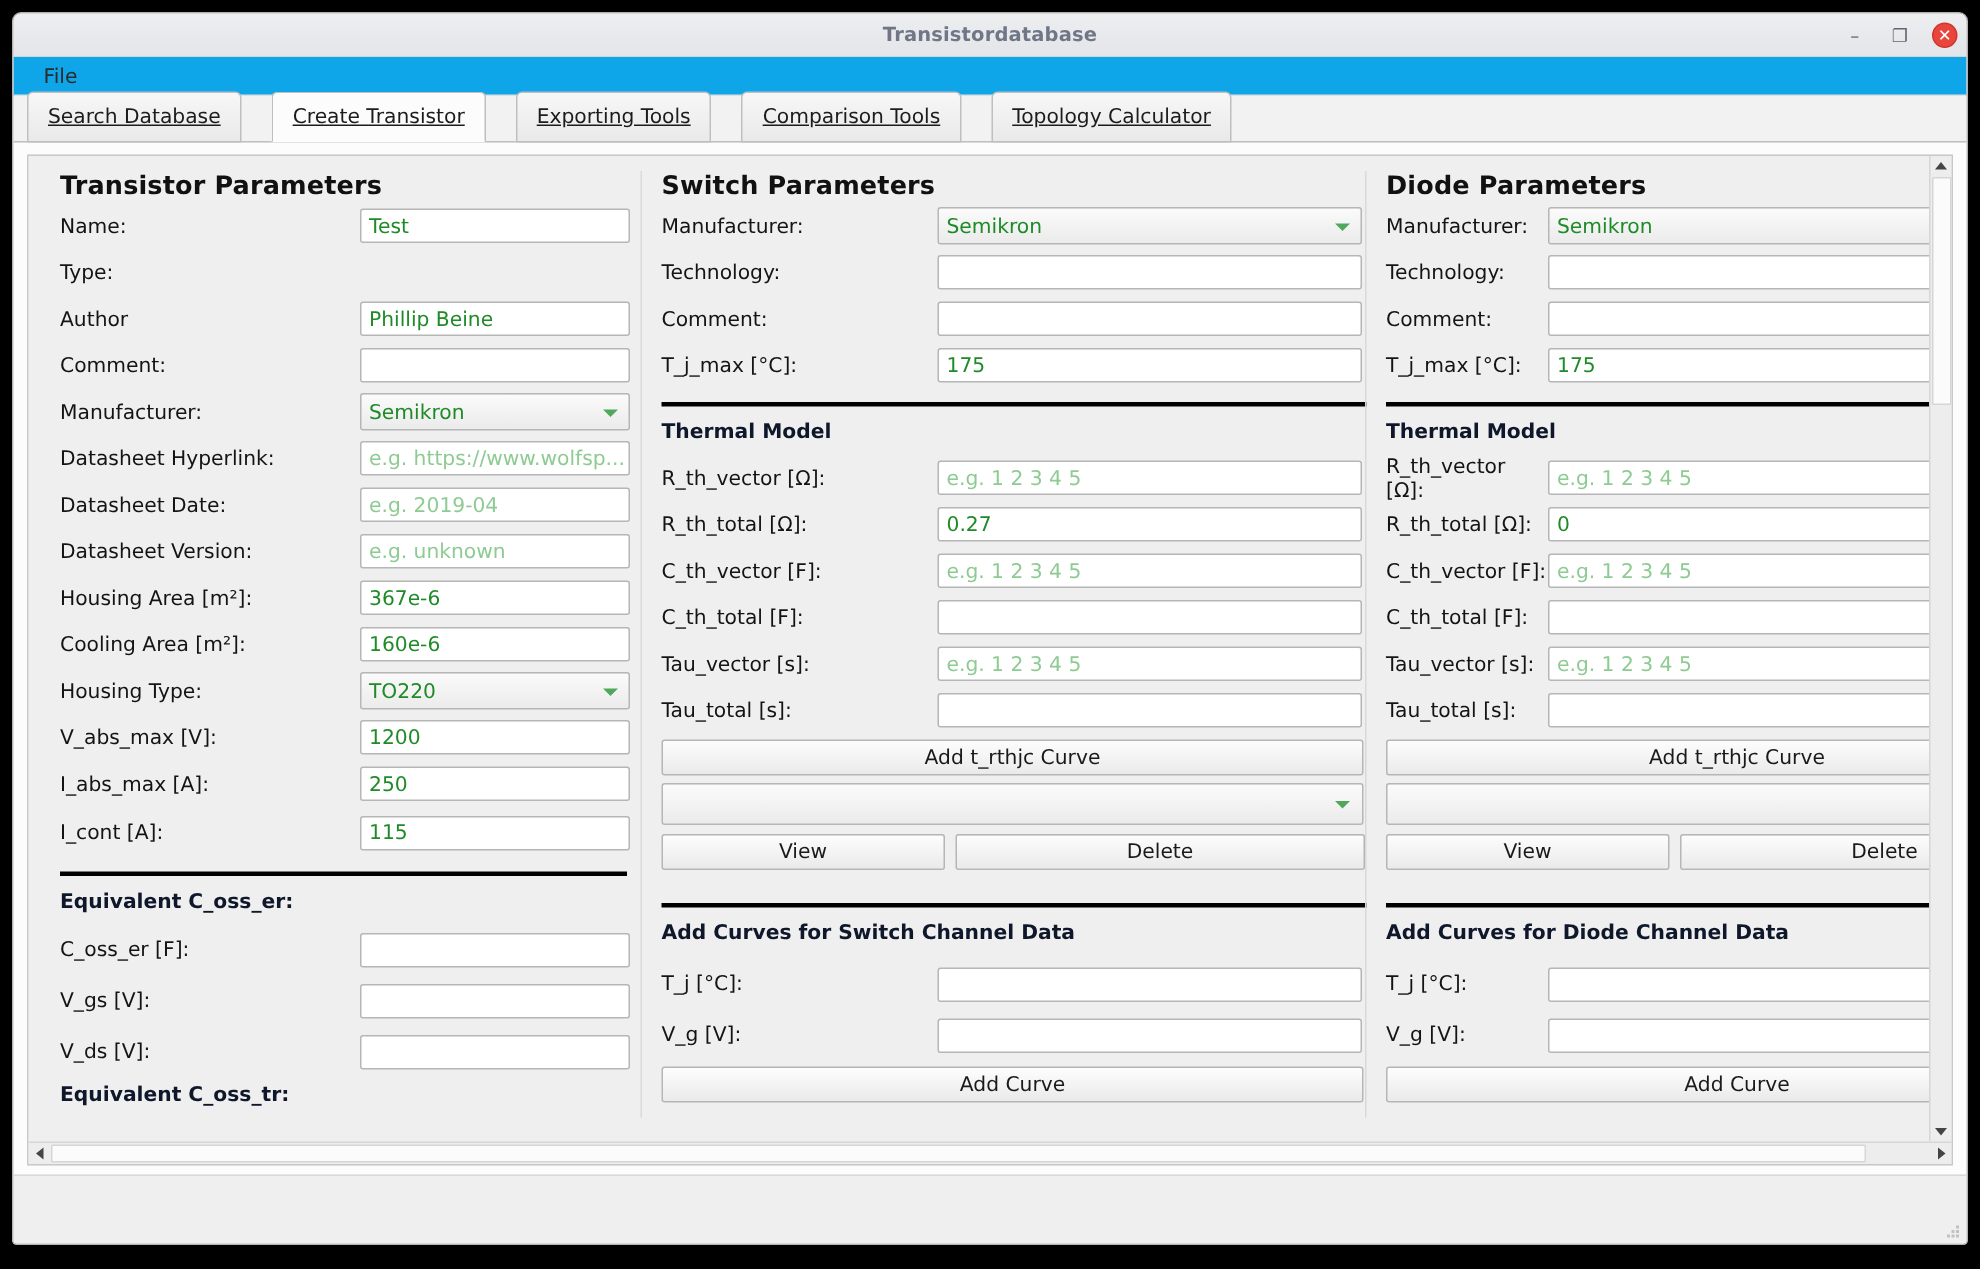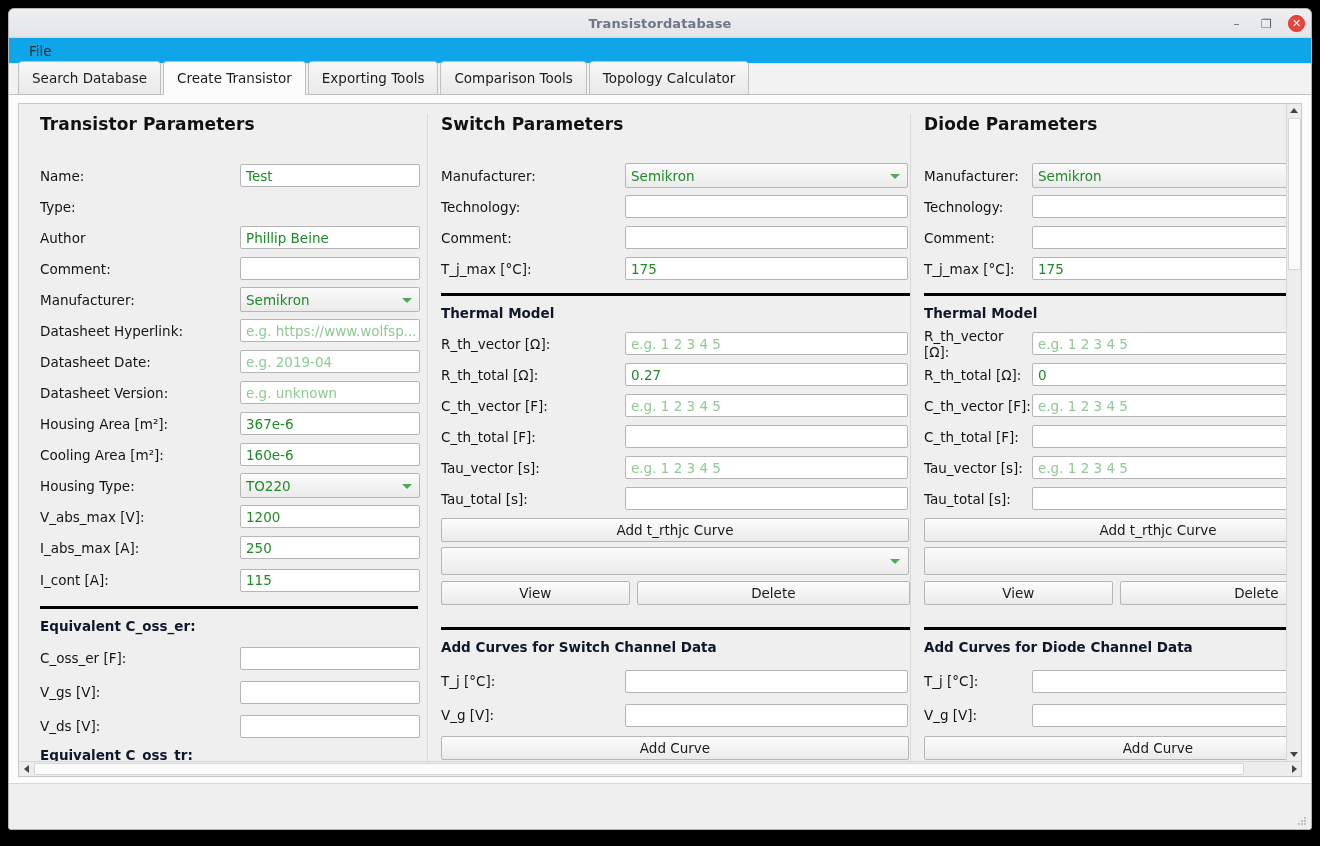--- a/index.html
+++ b/index.html
@@ -70,22 +70,22 @@
     height: 1px; background: #bfbfbf;
   }
   .tab {
     height: 28px;
     padding: 16px 13px;
     font-size: 13.5px; color: #1c1c1c;
     display: flex; align-items: center;
     background: linear-gradient(#f7f7f7, #e9e9e9);
     border: 1px solid #bfbfbf;
     border-radius: 4px 4px 0 0;
-    margin-right: 2px;
-    position: relative; z-index: 1;
+    margin-right: 20px;
+    position: relative; z-index: 1; text-decoration: underline;
   }
   .tab.active {
     background: #fcfcfc;
     height: 31px;
     border-bottom: 1px solid #fcfcfc;
     z-index: 3;
   }
 
   
   #panel {
@@ -125,21 +125,21 @@
   }
 
   
   .col { position: relative; }
   .col-left   { width: 408px; padding: 0 0 0 21px; }
   .col-mid    { width: 483px; padding: 0 0 0 13px; border-left: 1px solid #d9d9d9; }
   .col-right  { width: 483px; padding: 0 0 0 13px; border-left: 1px solid #d9d9d9; }
 
   .col-title {
     font-size: 17px; font-weight: 700; color: #111111;
-    margin: 0 0 26px 0; letter-spacing: .1px;
+    margin: 0 0 1px 0; letter-spacing: .1px;
   }
 
   .row {
     display: flex; align-items: center;
     height: 31px;
   }
   .row.tall { height: 34px; }
   .lbl {
     font-size: 13.5px; color: #141414;
     flex: 0 0 auto;

